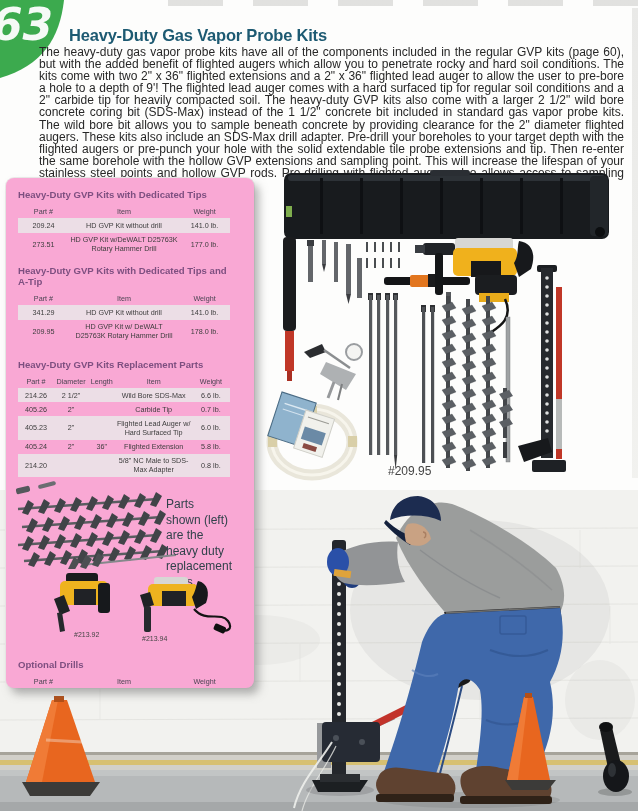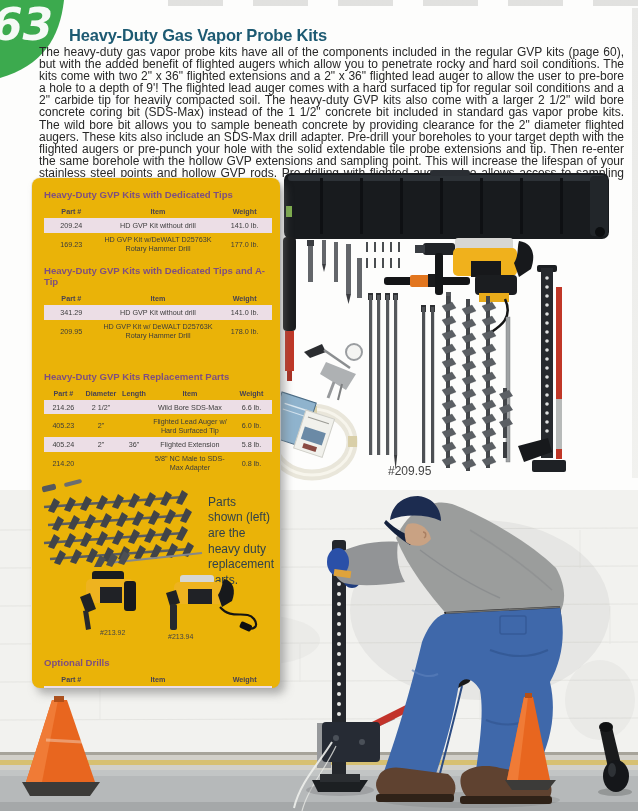--- a/index.html
+++ b/index.html
@@ -13,26 +13,26 @@
   
   .corner{position:absolute;top:0;left:0;}
   .corner text{font-family:"DejaVu Sans",sans-serif;font-weight:bold;font-style:italic;
     font-size:44px;fill:#ffffff;opacity:.95;}
   
   .title{position:absolute;left:61px;top:18px;width:540px;margin:8px;
     font-size:16.5px;font-weight:bold;color:#1d5a72;letter-spacing:-.2px;}
   .intro{position:absolute;left:39px;top:46px;width:585px;margin:0;
     font-size:12px;line-height:12.1px;text-align:justify;color:#272727;}
   
-  .card{position:absolute;left:32px;top:178px;width:248px;height:510px;background:#eab308;
+  .card{position:absolute;left:6px;top:178px;width:248px;height:510px;background:#f9a8d4;
     border-radius:8px;box-shadow:5px 6px 9px rgba(110,110,110,.5), 0 0 0 1px #ececea;
-    box-sizing:border-box;padding:2px 8px 0 12px;overflow:hidden;}
+    box-sizing:border-box;padding:2px 24px 0 12px;overflow:hidden;}
   .sec-h{color:#7e4f80;font-size:9.6px;font-weight:bold;line-height:1.18;margin:9px 0 4px 0;}
   table{width:100%;border-collapse:collapse;font-size:7.2px;color:#3c3c3c;text-align:center;}
-  th{font-weight:bold;color:#494351;padding:2.5px 1px;}
+  th{font-weight:normal;color:#494351;padding:2.5px 1px;}
   td{padding:2.6px 1px;line-height:1.25;}
   tbody tr:nth-child(odd){background:#ecdee6;}
   .t3 col:nth-child(1){width:24%;} .t3 col:nth-child(2){width:52%;} .t3 col:nth-child(3){width:24%;}
   .t5 col:nth-child(1){width:17%;} .t5 col:nth-child(2){width:16%;} .t5 col:nth-child(3){width:13%;}
   .t5 col:nth-child(4){width:36%;} .t5 col:nth-child(5){width:18%;}
   .fig-augers{position:relative;height:88px;margin-top:4px;}
   .fig-augers svg{position:absolute;left:-6px;top:0;}
   .parts-note{position:absolute;right:0;top:16px;width:64px;font-size:12px;line-height:1.3;color:#31424b;}
   .fig-drills{position:relative;height:76px;}
   .fig-drills .d1{position:absolute;left:28px;top:0;}
@@ -380,21 +380,21 @@
             <th>Weight</th>
           </tr>
         </thead>
       <tbody>
           <tr>
             <td>209.24</td>
             <td>HD GVP Kit without drill</td>
             <td>141.0 lb.</td>
           </tr>
           <tr>
-            <td>169.23</td>
+            <td>273.51</td>
             <td>HD GVP Kit w/DeWALT D25763K Rotary Hammer Drill</td>
             <td>177.0 lb.</td>
           </tr>
         </tbody>
     </table>
 
     <h2 class="sec-h" style="">Heavy-Duty GVP Kits with Dedicated Tips and A-Tip</h2>
     <table class="t3">
       <colgroup>
           <col>
@@ -415,21 +415,21 @@
             <td>141.0 lb.</td>
           </tr>
           <tr>
             <td>209.95</td>
             <td>HD GVP Kit w/ DeWALT D25763K Rotary Hammer Drill</td>
             <td>178.0 lb.</td>
           </tr>
         </tbody>
     </table>
 
-    <h2 class="sec-h" style="margin-top:28px">Heavy-Duty GVP Kits Replacement Parts</h2>
+    <h2 class="sec-h" style="margin-top:16px">Heavy-Duty GVP Kits Replacement Parts</h2>
     <table class="t5">
       <colgroup>
           <col>
           <col>
           <col>
           <col>
           <col>
         </colgroup>
       <thead>
           <tr>
@@ -440,20 +440,27 @@
             <th>Weight</th>
           </tr>
         </thead>
       <tbody>
           <tr>
             <td>214.26</td>
             <td>2 1/2"</td>
             <td></td>
             <td>Wild Bore SDS-Max</td>
             <td>6.6 lb.</td>
+          </tr>
+          <tr>
+            <td>405.26</td>
+            <td>2"</td>
+            <td></td>
+            <td>Carbide Tip</td>
+            <td>0.7 lb.</td>
           </tr>
           <tr>
             <td>405.23</td>
             <td>2"</td>
             <td></td>
             <td>Flighted Lead Auger w/ Hard Surfaced Tip</td>
             <td>6.0 lb.</td>
           </tr>
           <tr>
             <td>405.24</td>

